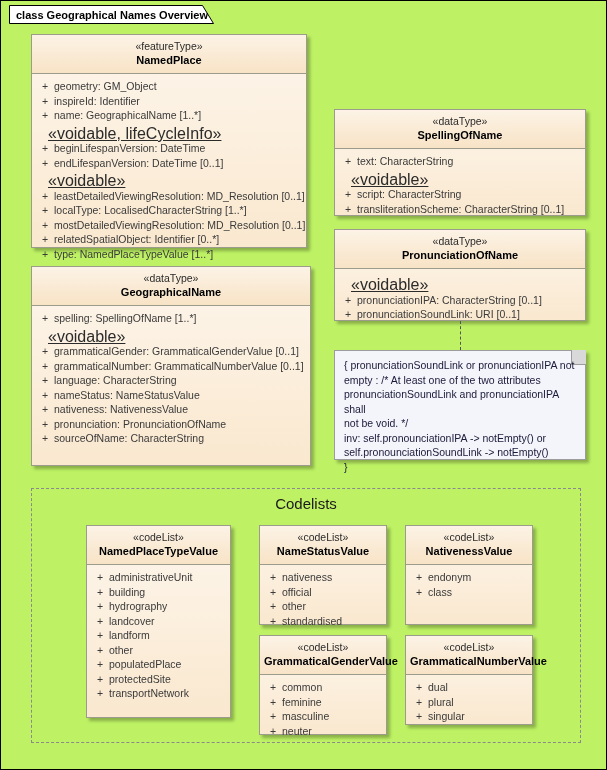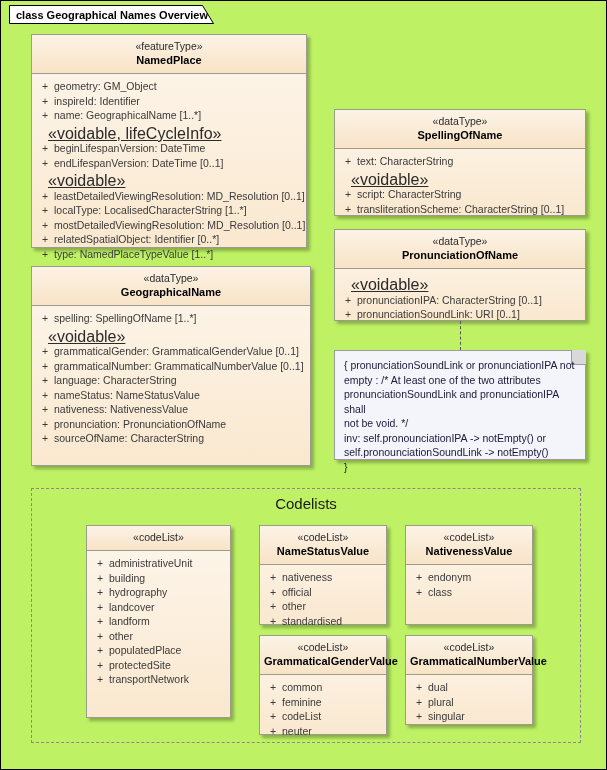--- a/index.html
+++ b/index.html
@@ -311,20 +311,21 @@
 }</div>
   </div>
 
   <div class="group-box" style="left:30px; top:487px; width:550px; height:255px;">
     <div class="group-box-title">Codelists</div>
   </div>
 
   <div class="uml-class" style="left:85px; top:524px; width:145px; height:193px;">
     <div class="uml-header">
       <div class="stereotype">«codeList»</div>
+      <div class="class-name">NamedPlaceTypeValue</div>
     </div>
     <div class="uml-body">
         <div class="attr-row">
           <span class="attr-vis">+</span>
           <span class="attr-text">administrativeUnit</span>
         </div>
         <div class="attr-row">
           <span class="attr-vis">+</span>
           <span class="attr-text">building</span>
         </div>
@@ -410,21 +411,21 @@
         <div class="attr-row">
           <span class="attr-vis">+</span>
           <span class="attr-text">common</span>
         </div>
         <div class="attr-row">
           <span class="attr-vis">+</span>
           <span class="attr-text">feminine</span>
         </div>
         <div class="attr-row">
           <span class="attr-vis">+</span>
-          <span class="attr-text">codeList</span>
+          <span class="attr-text">masculine</span>
         </div>
         <div class="attr-row">
           <span class="attr-vis">+</span>
           <span class="attr-text">neuter</span>
         </div>
       </div>
   </div>
 
   <div class="uml-class" style="left:404px; top:634px; width:128px; height:90px;">
     <div class="uml-header">

